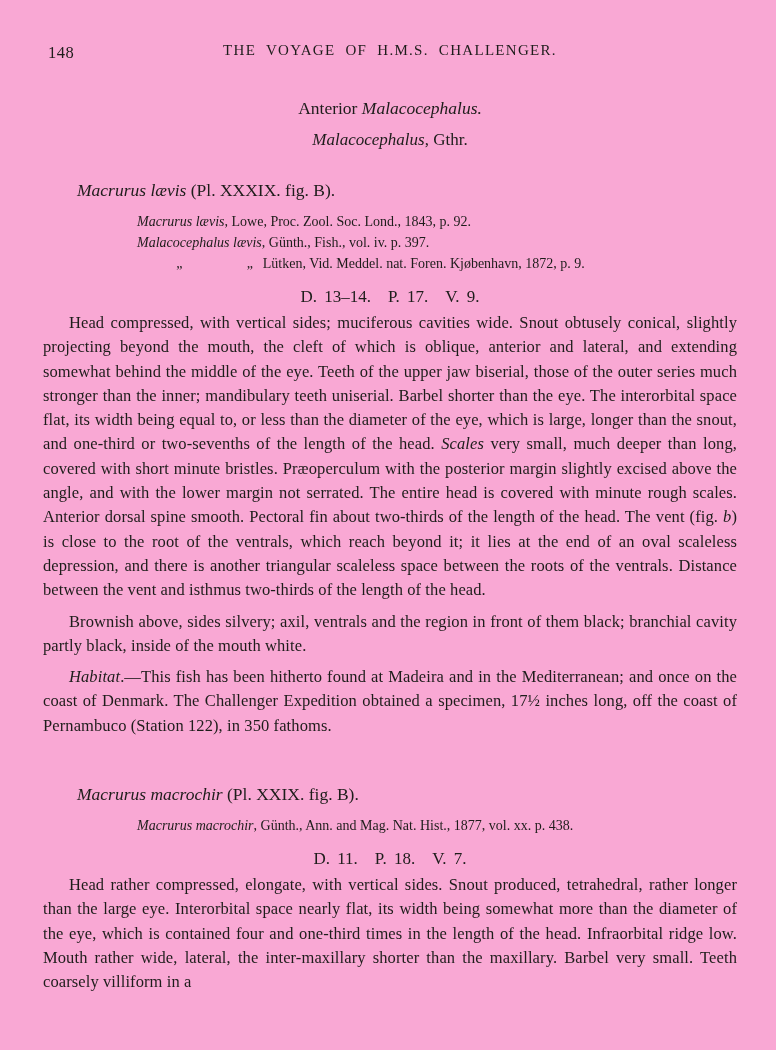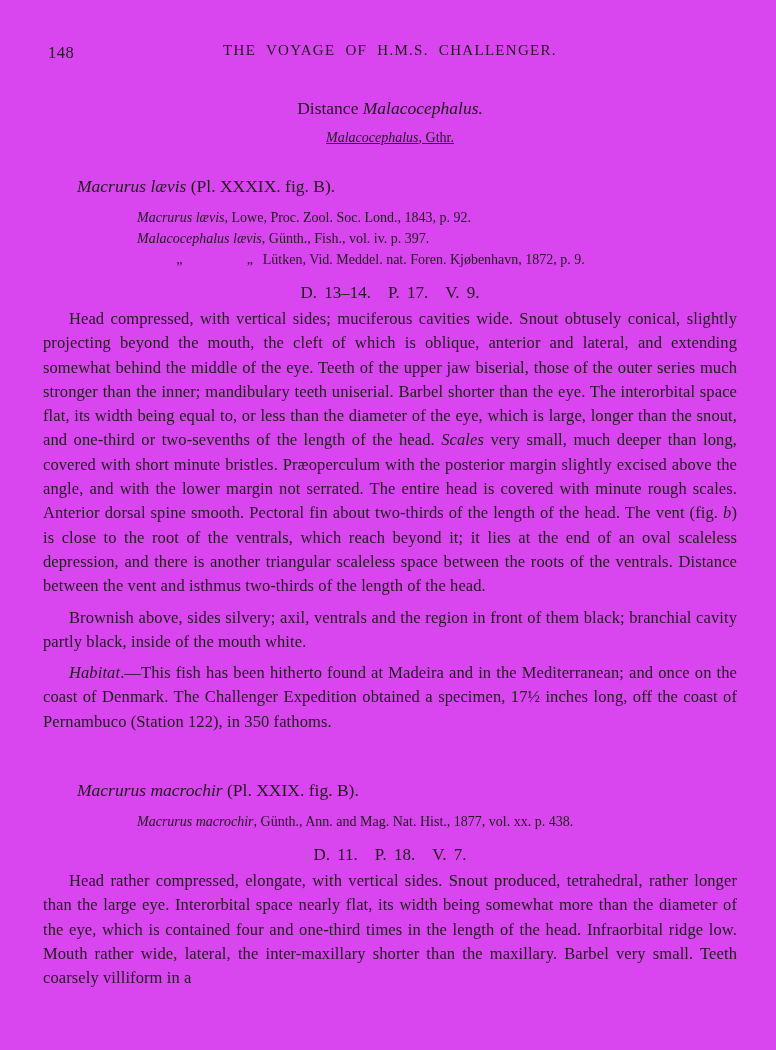--- a/index.html
+++ b/index.html
@@ -6,21 +6,21 @@
     margin: 0;
     padding: 0;
     background: #e8e8e6;
     font-family: "Liberation Serif", "DejaVu Serif", serif;
   }
   .page {
     position: relative;
     width: 776px;
     height: 1050px;
     margin: 0 auto;
-    background: #d946ef;
+    background: #f9a8d4;
     color: #1e1d1b;
     box-sizing: border-box;
     padding: 42px 39px 0 43px;
     overflow: hidden;
   }
   
   .running-head {
     position: relative;
     text-align: center;
     font-size: 15px;
@@ -38,22 +38,21 @@
   }
   
   .subgenus-heading {
     text-align: center;
     margin-top: 34px;
     font-size: 17.5px;
   }
   .subgenus-sub {
     text-align: center;
     margin-top: 11px;
-    font-size: 14px;
-    text-decoration: underline;
+    font-size: 17px;
   }
   
   .species-heading {
     margin: 30px 0 0 34px;
     font-size: 17.5px;
     font-weight: normal;
   }
   .species-2 .species-heading {
     margin-top: 46px;
   }
@@ -84,21 +83,21 @@
 </head>
 <body>
 
 <div class="page">
 
   <header class="running-head">
     <span class="page-num">148</span>
     <span class="running-title">THE VOYAGE OF H.M.S. CHALLENGER.</span>
   </header>
 
-  <div class="subgenus-heading"><span>Distance </span><i>Malacocephalus.</i></div>
+  <div class="subgenus-heading"><span>Anterior </span><i>Malacocephalus.</i></div>
   <div class="subgenus-sub"><i>Malacocephalus</i><span>, Gthr.</span></div>
 
   <section class="species species-1">
     <h3 class="species-heading"><i>Macrurus lævis</i><span> (Pl. XXXIX. fig. B).</span></h3>
     <div class="synonymy">
       <div class="syn-line"><i>Macrurus lævis</i><span>, Lowe, Proc. Zool. Soc. Lond., 1843, p. 92.</span></div>
       <div class="syn-line"><i>Malacocephalus lævis</i><span>, Günth., Fish., vol. iv. p. 397.</span></div>
       <div class="syn-line syn-ditto"><span style="padding-left: 2.8em;">„</span><span style="padding-left: 4.6em;">„</span><span style="padding-left: 0.7em;">Lütken, Vid. Meddel. nat. Foren. Kjøbenhavn, 1872, p. 9.</span></div>
     </div>
     <div class="fin-formula">D. 13–14. P. 17. V. 9.</div>

